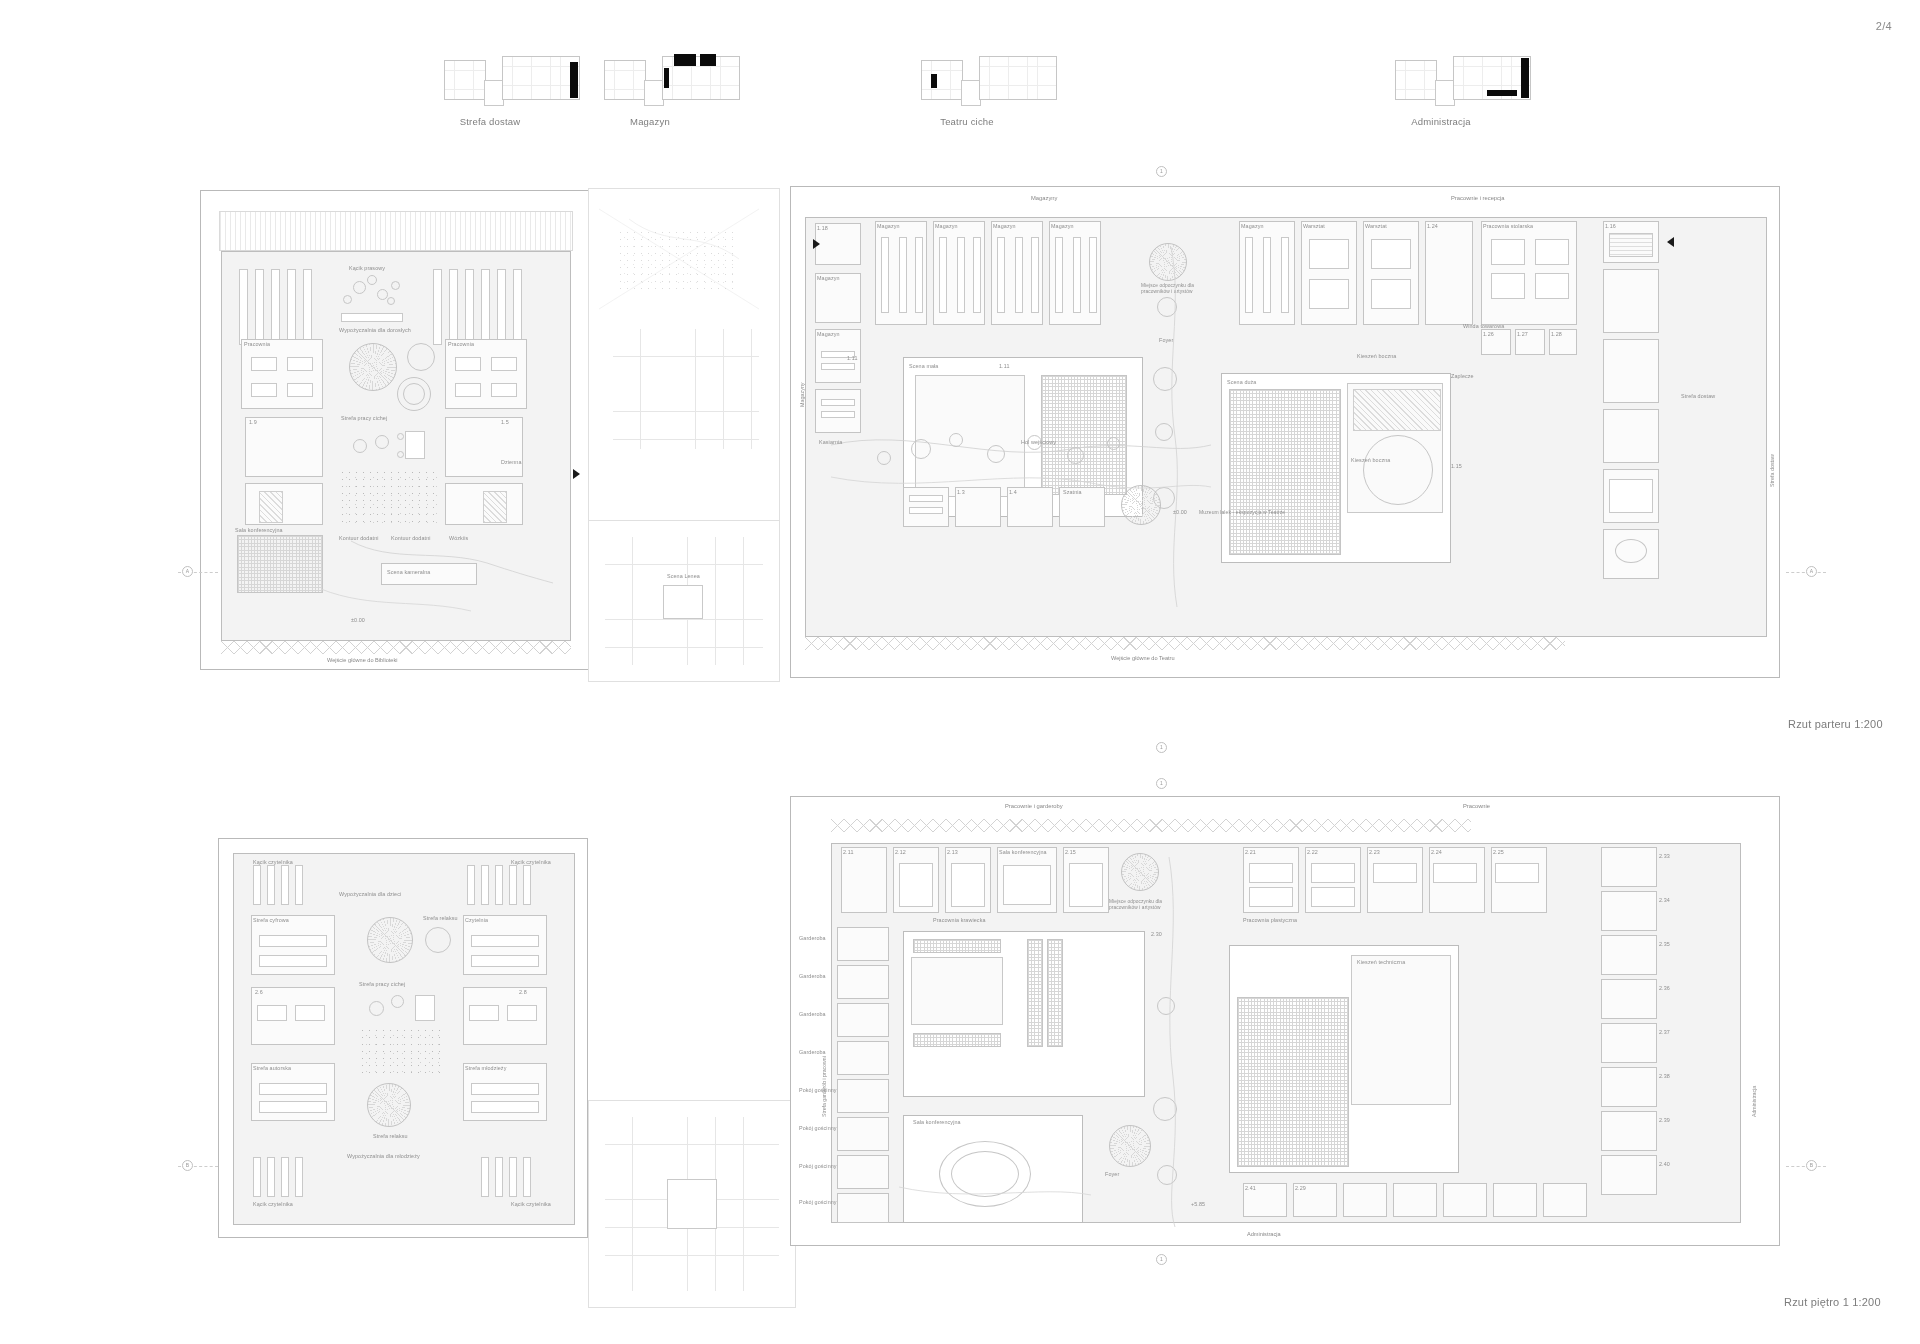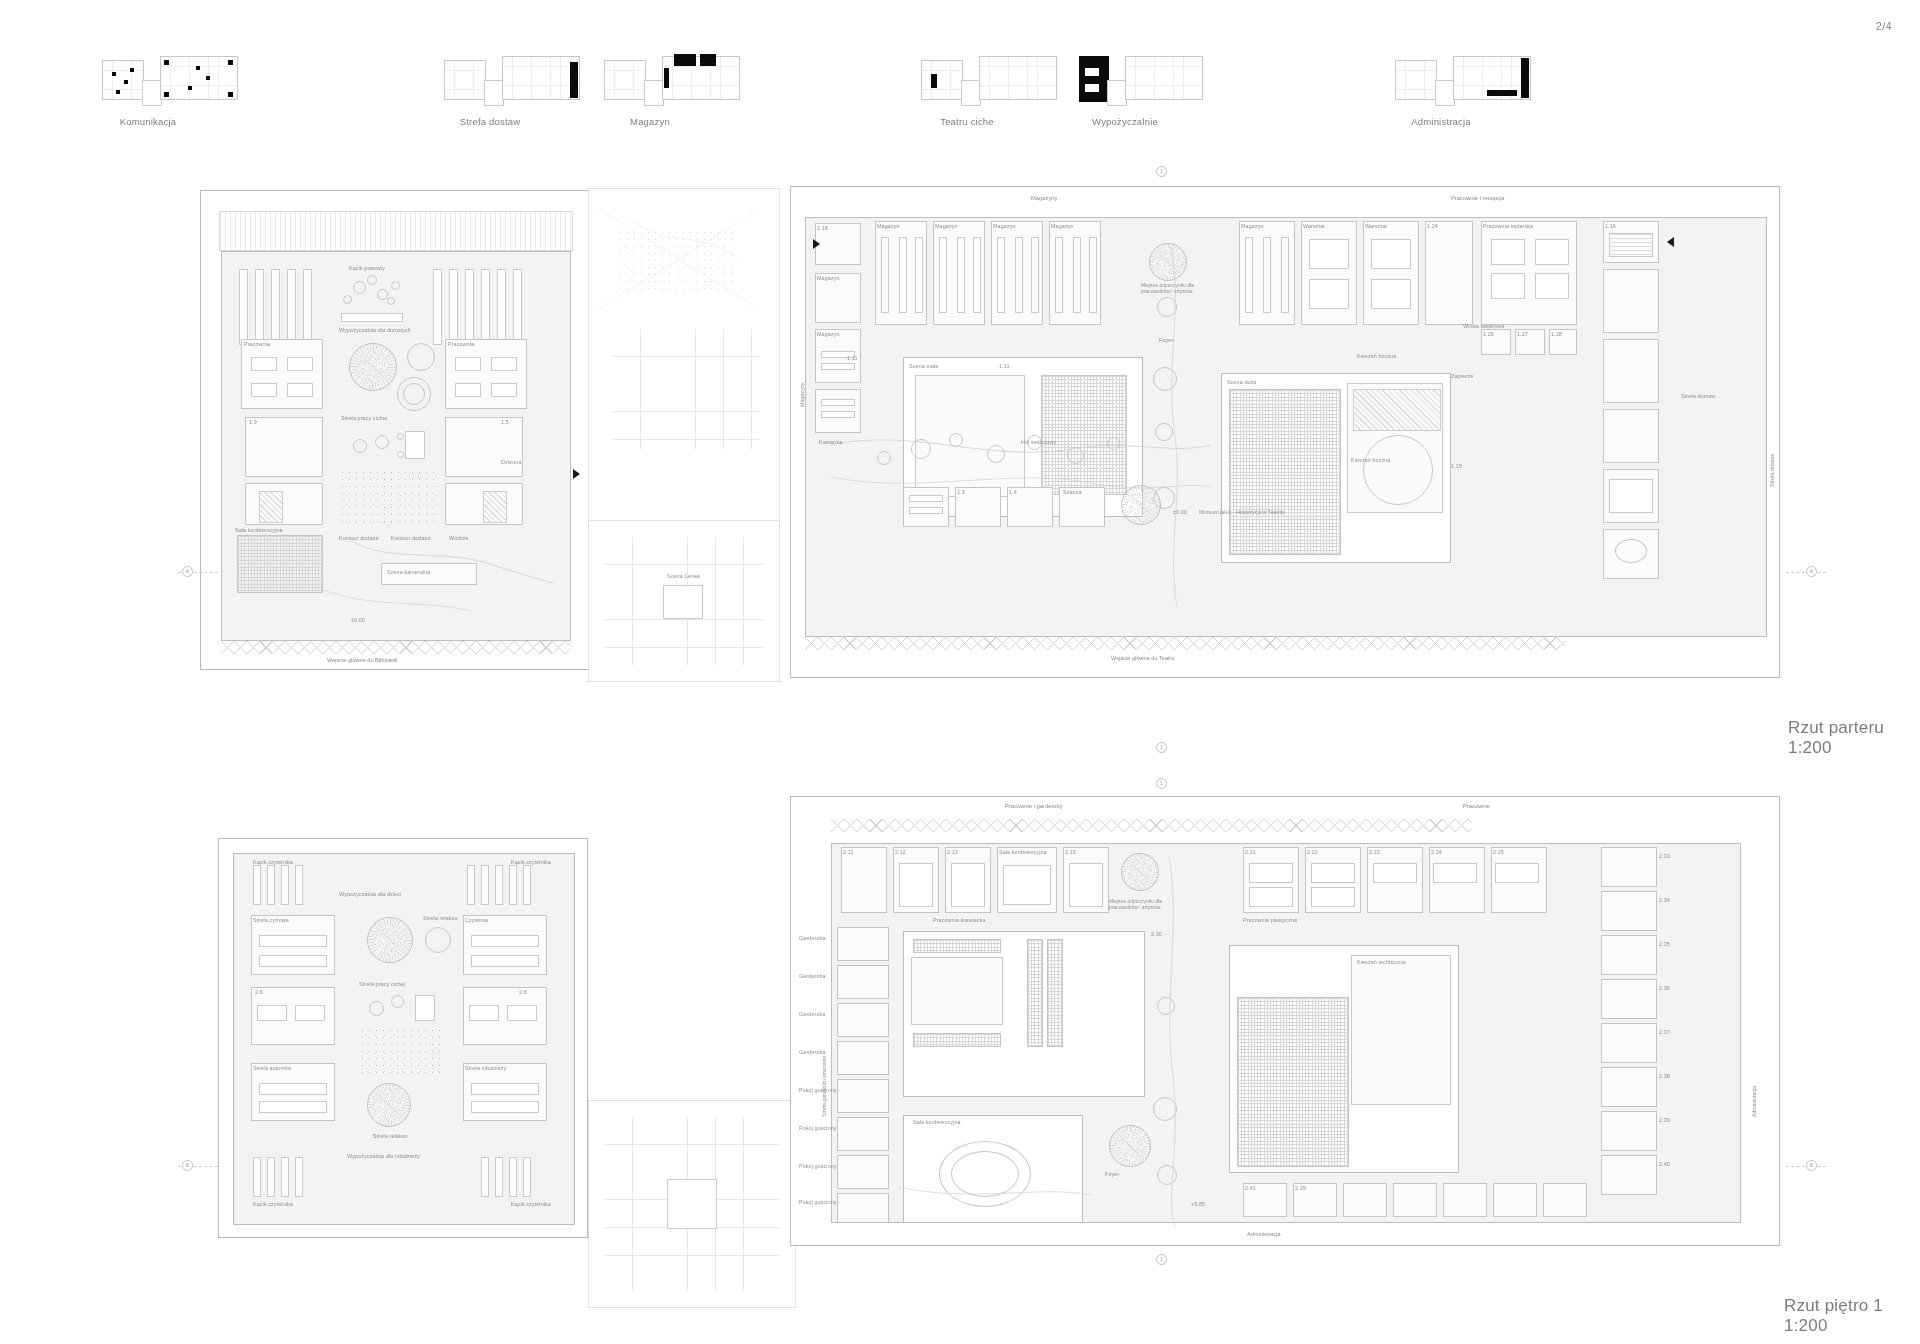--- a/index.html
+++ b/index.html
@@ -28,21 +28,21 @@
   .plan{position:absolute;box-sizing:border-box;}
   .frame{border:.8px solid #b9b9b9;background:#fdfdfd;}
   .fill-l{background:#f3f3f3;}
   .fill-w{background:#ffffff;}
   .room{position:absolute;box-sizing:border-box;border:.7px solid #c4c4c4;background:#fbfbfb;}
   .shelf{position:absolute;box-sizing:border-box;border:.7px solid #c9c9c9;background:#fff;}
   .lbl{position:absolute;font-size:5.4px;color:#8e8e8e;white-space:nowrap;letter-spacing:.1px;}
   .lbl2{position:absolute;font-size:6.2px;color:#888;white-space:nowrap;}
   .vlbl{position:absolute;font-size:6px;color:#8e8e8e;white-space:nowrap;
         transform-origin:0 0;transform:rotate(-90deg);}
-  .cap{position:absolute;font-size:17px;color:#7c7c7c;letter-spacing:.2px;}
+  .cap{position:absolute;font-size:11px;color:#7c7c7c;letter-spacing:.2px;}
 
   .seats{position:absolute;background:
       repeating-linear-gradient(to right,#d6d6d6 0 1px,transparent 1px 3.2px),
       repeating-linear-gradient(to bottom,#d6d6d6 0 1px,transparent 1px 3.4px);
       border:.7px solid #c5c5c5;}
   .hatch{position:absolute;background:
       repeating-linear-gradient(45deg,#dcdcdc 0 1px,transparent 1px 4px);
       border:.7px solid #cecece;}
   .dotfield{position:absolute;background:
       radial-gradient(#b9b9b9 .7px,transparent .8px) 0 0/7px 7px,
@@ -64,39 +64,20 @@
          font-size:5px;color:#9a9a9a;text-align:center;line-height:9px;background:#fff;}
   .site{position:absolute;border:.7px solid #e0e0e0;background:#fff;}
 </style>
 </head>
 <body>
 
 <div id="page-num">2/4</div>
 
 <div id="legend">
 
-  <div class="lg-item" style="left:58px">
-    <div class="lg-dia">
-      <div class="mini grid" style="left:44px;top:14px;width:42px;height:40px"></div>
-      <div class="mini conn" style="left:84px;top:34px;width:20px;height:26px"></div>
-      <div class="mini grid" style="left:102px;top:10px;width:78px;height:44px"></div>
-      <div class="mini solid" style="left:54px;top:26px;width:4px;height:4px"></div>
-      <div class="mini solid" style="left:66px;top:34px;width:4px;height:4px"></div>
-      <div class="mini solid" style="left:58px;top:44px;width:4px;height:4px"></div>
-      <div class="mini solid" style="left:72px;top:22px;width:4px;height:4px"></div>
-      <div class="mini solid" style="left:106px;top:14px;width:5px;height:5px"></div>
-      <div class="mini solid" style="left:170px;top:14px;width:5px;height:5px"></div>
-      <div class="mini solid" style="left:106px;top:46px;width:5px;height:5px"></div>
-      <div class="mini solid" style="left:170px;top:46px;width:5px;height:5px"></div>
-      <div class="mini solid" style="left:138px;top:20px;width:4px;height:4px"></div>
-      <div class="mini solid" style="left:148px;top:30px;width:4px;height:4px"></div>
-      <div class="mini solid" style="left:130px;top:40px;width:4px;height:4px"></div>
-    </div>
-    <div class="lg-lab">Komunikacja</div>
-  </div>
 
 
   <div class="lg-item" style="left:400px">
     <div class="lg-dia">
       <div class="mini grid" style="left:44px;top:14px;width:42px;height:40px"></div>
       <div class="mini conn" style="left:84px;top:34px;width:20px;height:26px"></div>
       <div class="mini grid" style="left:102px;top:10px;width:78px;height:44px"></div>
       <div class="mini solid" style="left:170px;top:16px;width:8px;height:36px"></div>
     </div>
     <div class="lg-lab">Strefa dostaw</div>
@@ -118,30 +99,20 @@
   <div class="lg-item" style="left:877px">
     <div class="lg-dia">
       <div class="mini grid" style="left:44px;top:14px;width:42px;height:40px"></div>
       <div class="mini conn" style="left:84px;top:34px;width:20px;height:26px"></div>
       <div class="mini grid" style="left:102px;top:10px;width:78px;height:44px"></div>
       <div class="mini solid" style="left:54px;top:28px;width:6px;height:14px"></div>
     </div>
     <div class="lg-lab">Teatru ciche</div>
   </div>
 
-  <div class="lg-item" style="left:1035px">
-    <div class="lg-dia">
-      <div class="mini solid" style="left:44px;top:10px;width:30px;height:46px"></div>
-      <div class="mini" style="left:50px;top:22px;width:14px;height:8px;background:#fff"></div>
-      <div class="mini" style="left:50px;top:38px;width:14px;height:8px;background:#fff"></div>
-      <div class="mini conn" style="left:72px;top:34px;width:20px;height:26px"></div>
-      <div class="mini grid" style="left:90px;top:10px;width:78px;height:44px"></div>
-    </div>
-    <div class="lg-lab">Wypożyczalnie</div>
-  </div>
 
 
   <div class="lg-item" style="left:1351px">
     <div class="lg-dia">
       <div class="mini grid" style="left:44px;top:14px;width:42px;height:40px"></div>
       <div class="mini conn" style="left:84px;top:34px;width:20px;height:26px"></div>
       <div class="mini grid" style="left:102px;top:10px;width:78px;height:44px"></div>
       <div class="mini solid" style="left:170px;top:12px;width:8px;height:40px"></div>
       <div class="mini solid" style="left:136px;top:44px;width:30px;height:6px"></div>
     </div>

